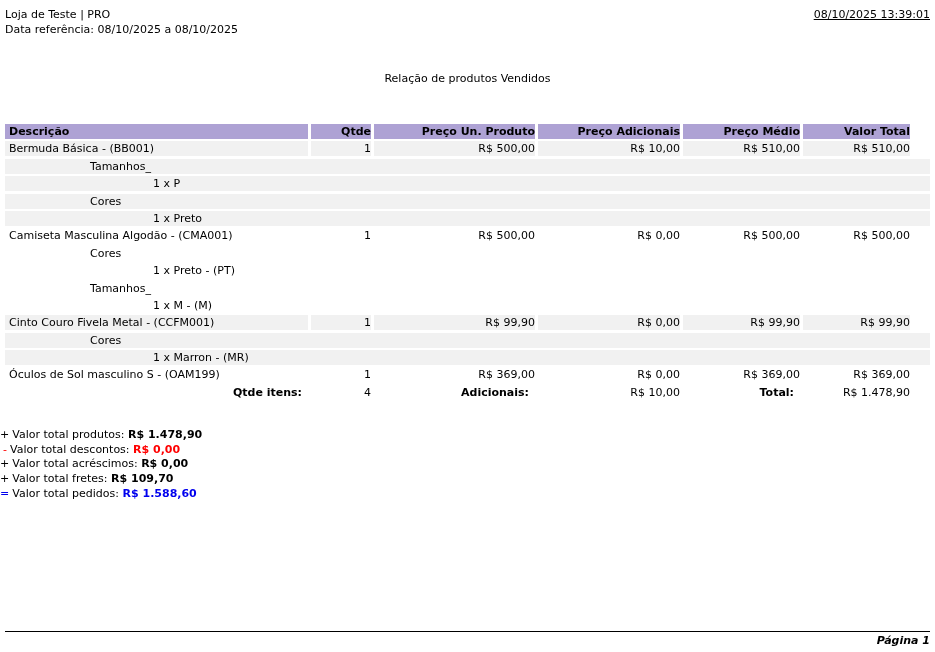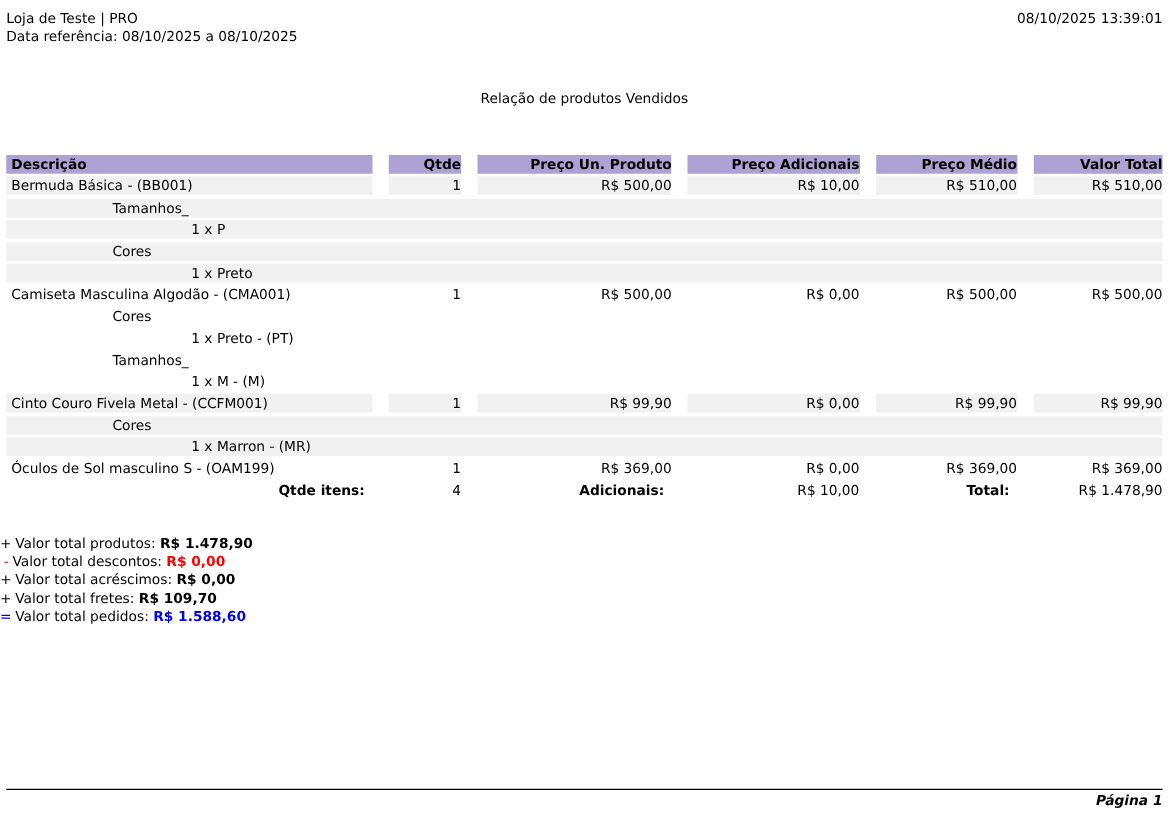--- a/index.html
+++ b/index.html
@@ -8,29 +8,29 @@
     width: 935px; height: 652px;
     position: relative; overflow: hidden;
     font-family: "DejaVu Sans", "Liberation Sans", sans-serif;
     font-size: 11px; color: #000;
   }
 
   
   .topbar { position: absolute; top: 7px; left: 5px; right: 5px;
             display: flex; justify-content: space-between; }
   .topbar-left div { line-height: 15px; }
-  .topbar-right { line-height: 15px; text-align: center; }
+  .topbar-right { line-height: 15px; text-align: center; text-decoration: underline; }
 
   
   .title { position: absolute; top: 72px; left: 0; width: 100%;
            text-align: center; font-size: 11px; font-weight: normal; }
 
   
   .table { position: absolute; top: 124px; left: 5px; width: 925px; }
-  .trow { display: flex; column-gap: 13px; height: 15px; line-height: 15px;
+  .trow { display: flex; column-gap: 3px; height: 15px; line-height: 15px;
           margin-bottom: 2.4px; }
   .cell { overflow: hidden; white-space: nowrap; text-align: right; }
   .c1 { width: 303px; } .c2 { width: 60px; } .c3 { width: 161px; }
   .c4 { width: 142px; } .c5 { width: 117px; } .c6 { width: 107px; }
   .left { text-align: left; padding-left: 4px; }
   .thead .cell { background: #aea2d4; font-weight: bold; }
   .prow.shade .cell { background: #f1f1f1; }
   .drow { display: block; width: 925px; }
   .drow.shade { background: #f1f1f1; }
   .drow.option { padding-left: 85px; }

